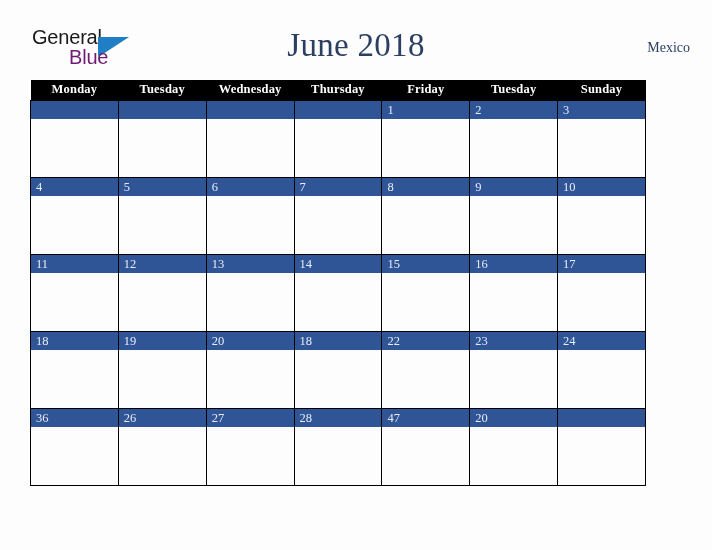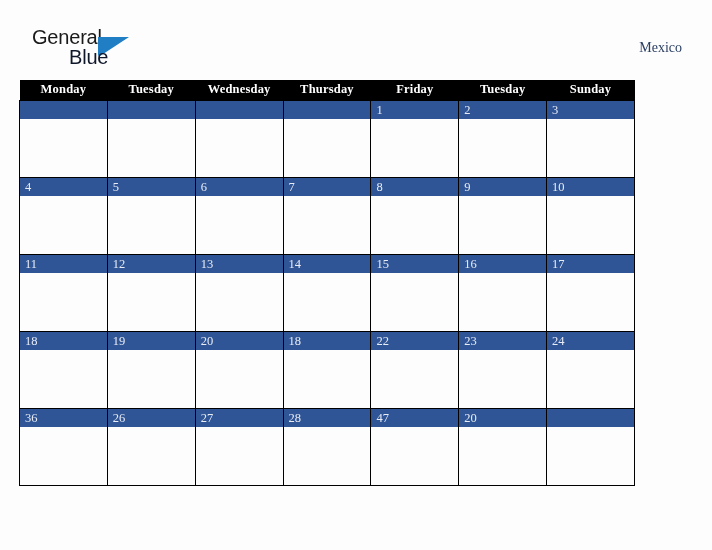--- a/index.html
+++ b/index.html
@@ -51,51 +51,51 @@
     top: 11px;
     width: 32px;
     height: 20px;
   }
   .logo-blue {
     position: absolute;
     left: 37px;
     top: 20px;
     font-family: "Liberation Sans", sans-serif;
     font-size: 20px;
-    color: #0f172a;
+    color: #701a75;
     letter-spacing: -0.2px;
     line-height: 22px;
   }
 
   .cal-title {
     position: absolute;
     left: 0;
     top: 0;
     width: 712px;
     text-align: center;
     font-size: 33px;
     color: #2b3f63;
     font-family: "Liberation Serif", serif;
     line-height: 46px;
     letter-spacing: 0.3px;
   }
 
   .country {
     position: absolute;
-    right: 30px;
+    right: 22px;
     top: 18px;
     font-size: 14px;
     color: #2b3f63;
     font-family: "Liberation Serif", serif;
   }
 
   
   .calendar {
     position: absolute;
-    left: 19px;
+    left: 30px;
     top: 80px;
     width: 616px;
     border-collapse: collapse;
     table-layout: fixed;
     border-radius: 11px;
   }
 
   .calendar th {
     background: #000000;
     color: #ffffff;
@@ -144,20 +144,21 @@
       <span class="logo-general">General</span>
       <span class="logo-tri">
         <svg width="32" height="20" viewBox="0 0 32 20" xmlns="http://www.w3.org/2000/svg">
           <polygon points="0,0 30,0 0,19" fill="#1f7ec4" transform="translate(0,0) scale(1,1)"></polygon>
           <polygon points="2,0 31,0 2,19" fill="#1f7ec4"></polygon>
         </svg>
       </span>
       <span class="logo-blue">Blue</span>
     </div>
 
+    <div class="cal-title">June 2018</div>
 
     <div class="country">Mexico</div>
 
   </div>
 
   <table class="calendar">
     <thead>
       <tr>
         <th>Monday</th>
         <th>Tuesday</th>

